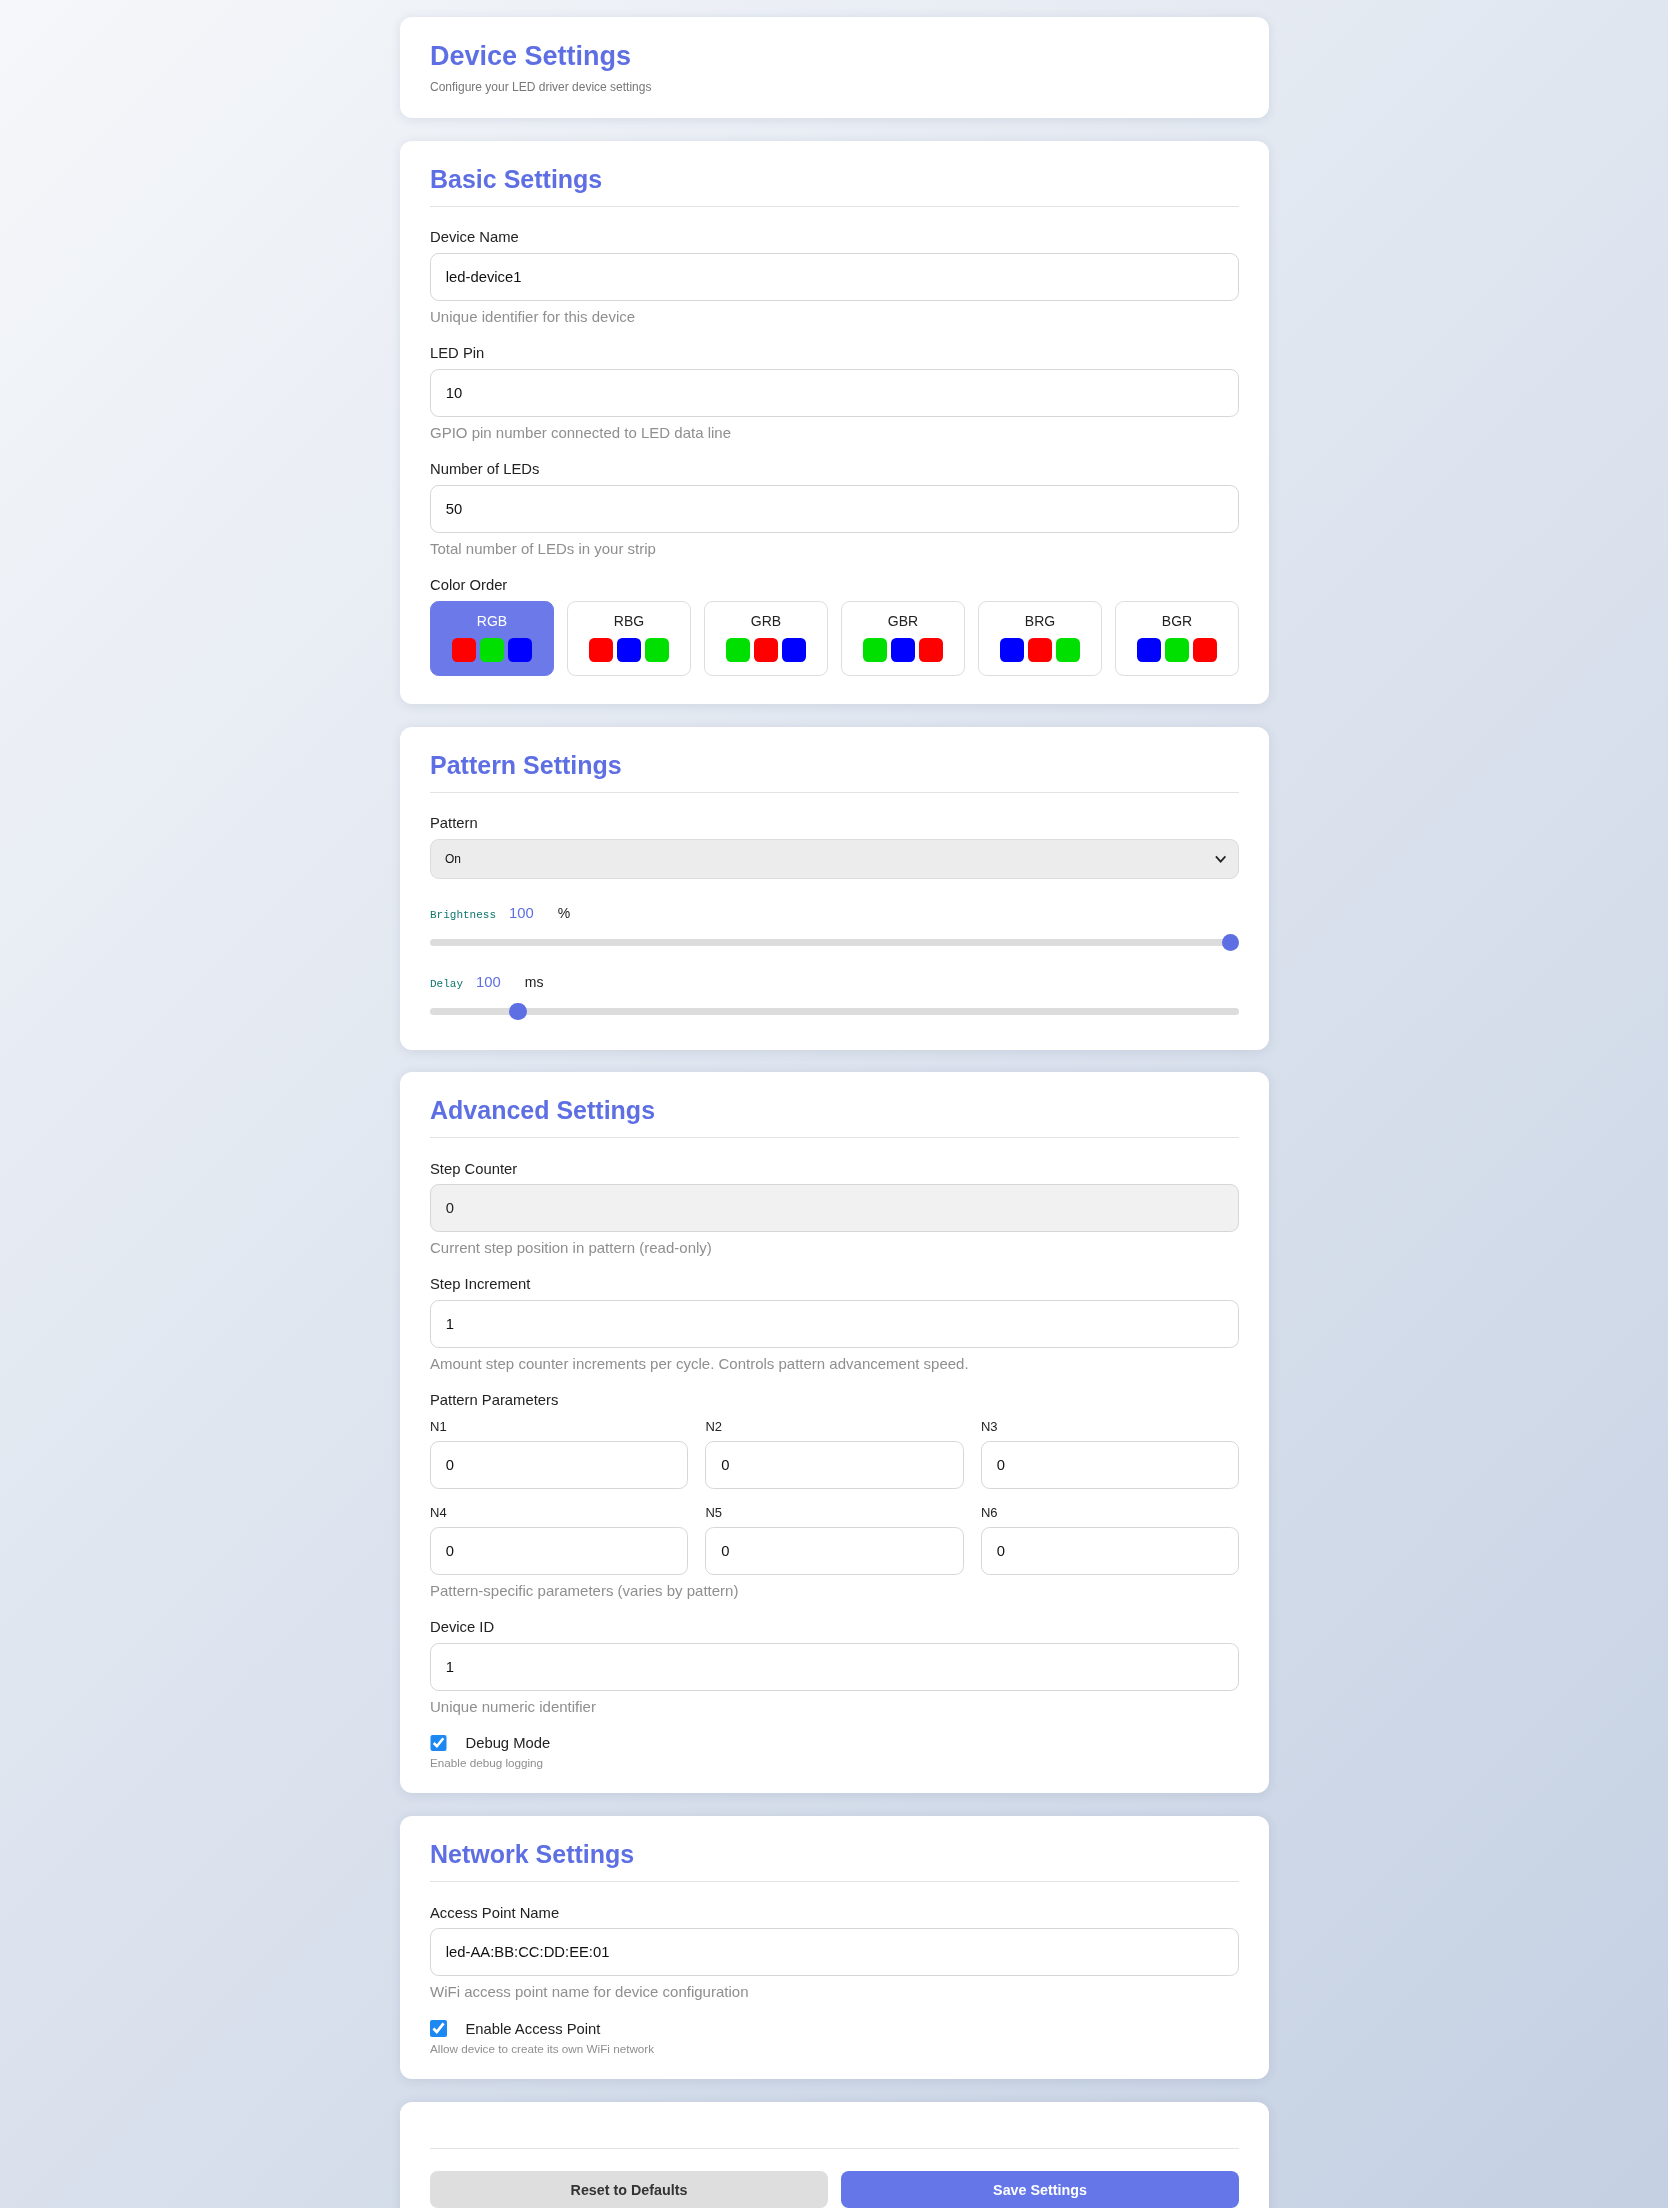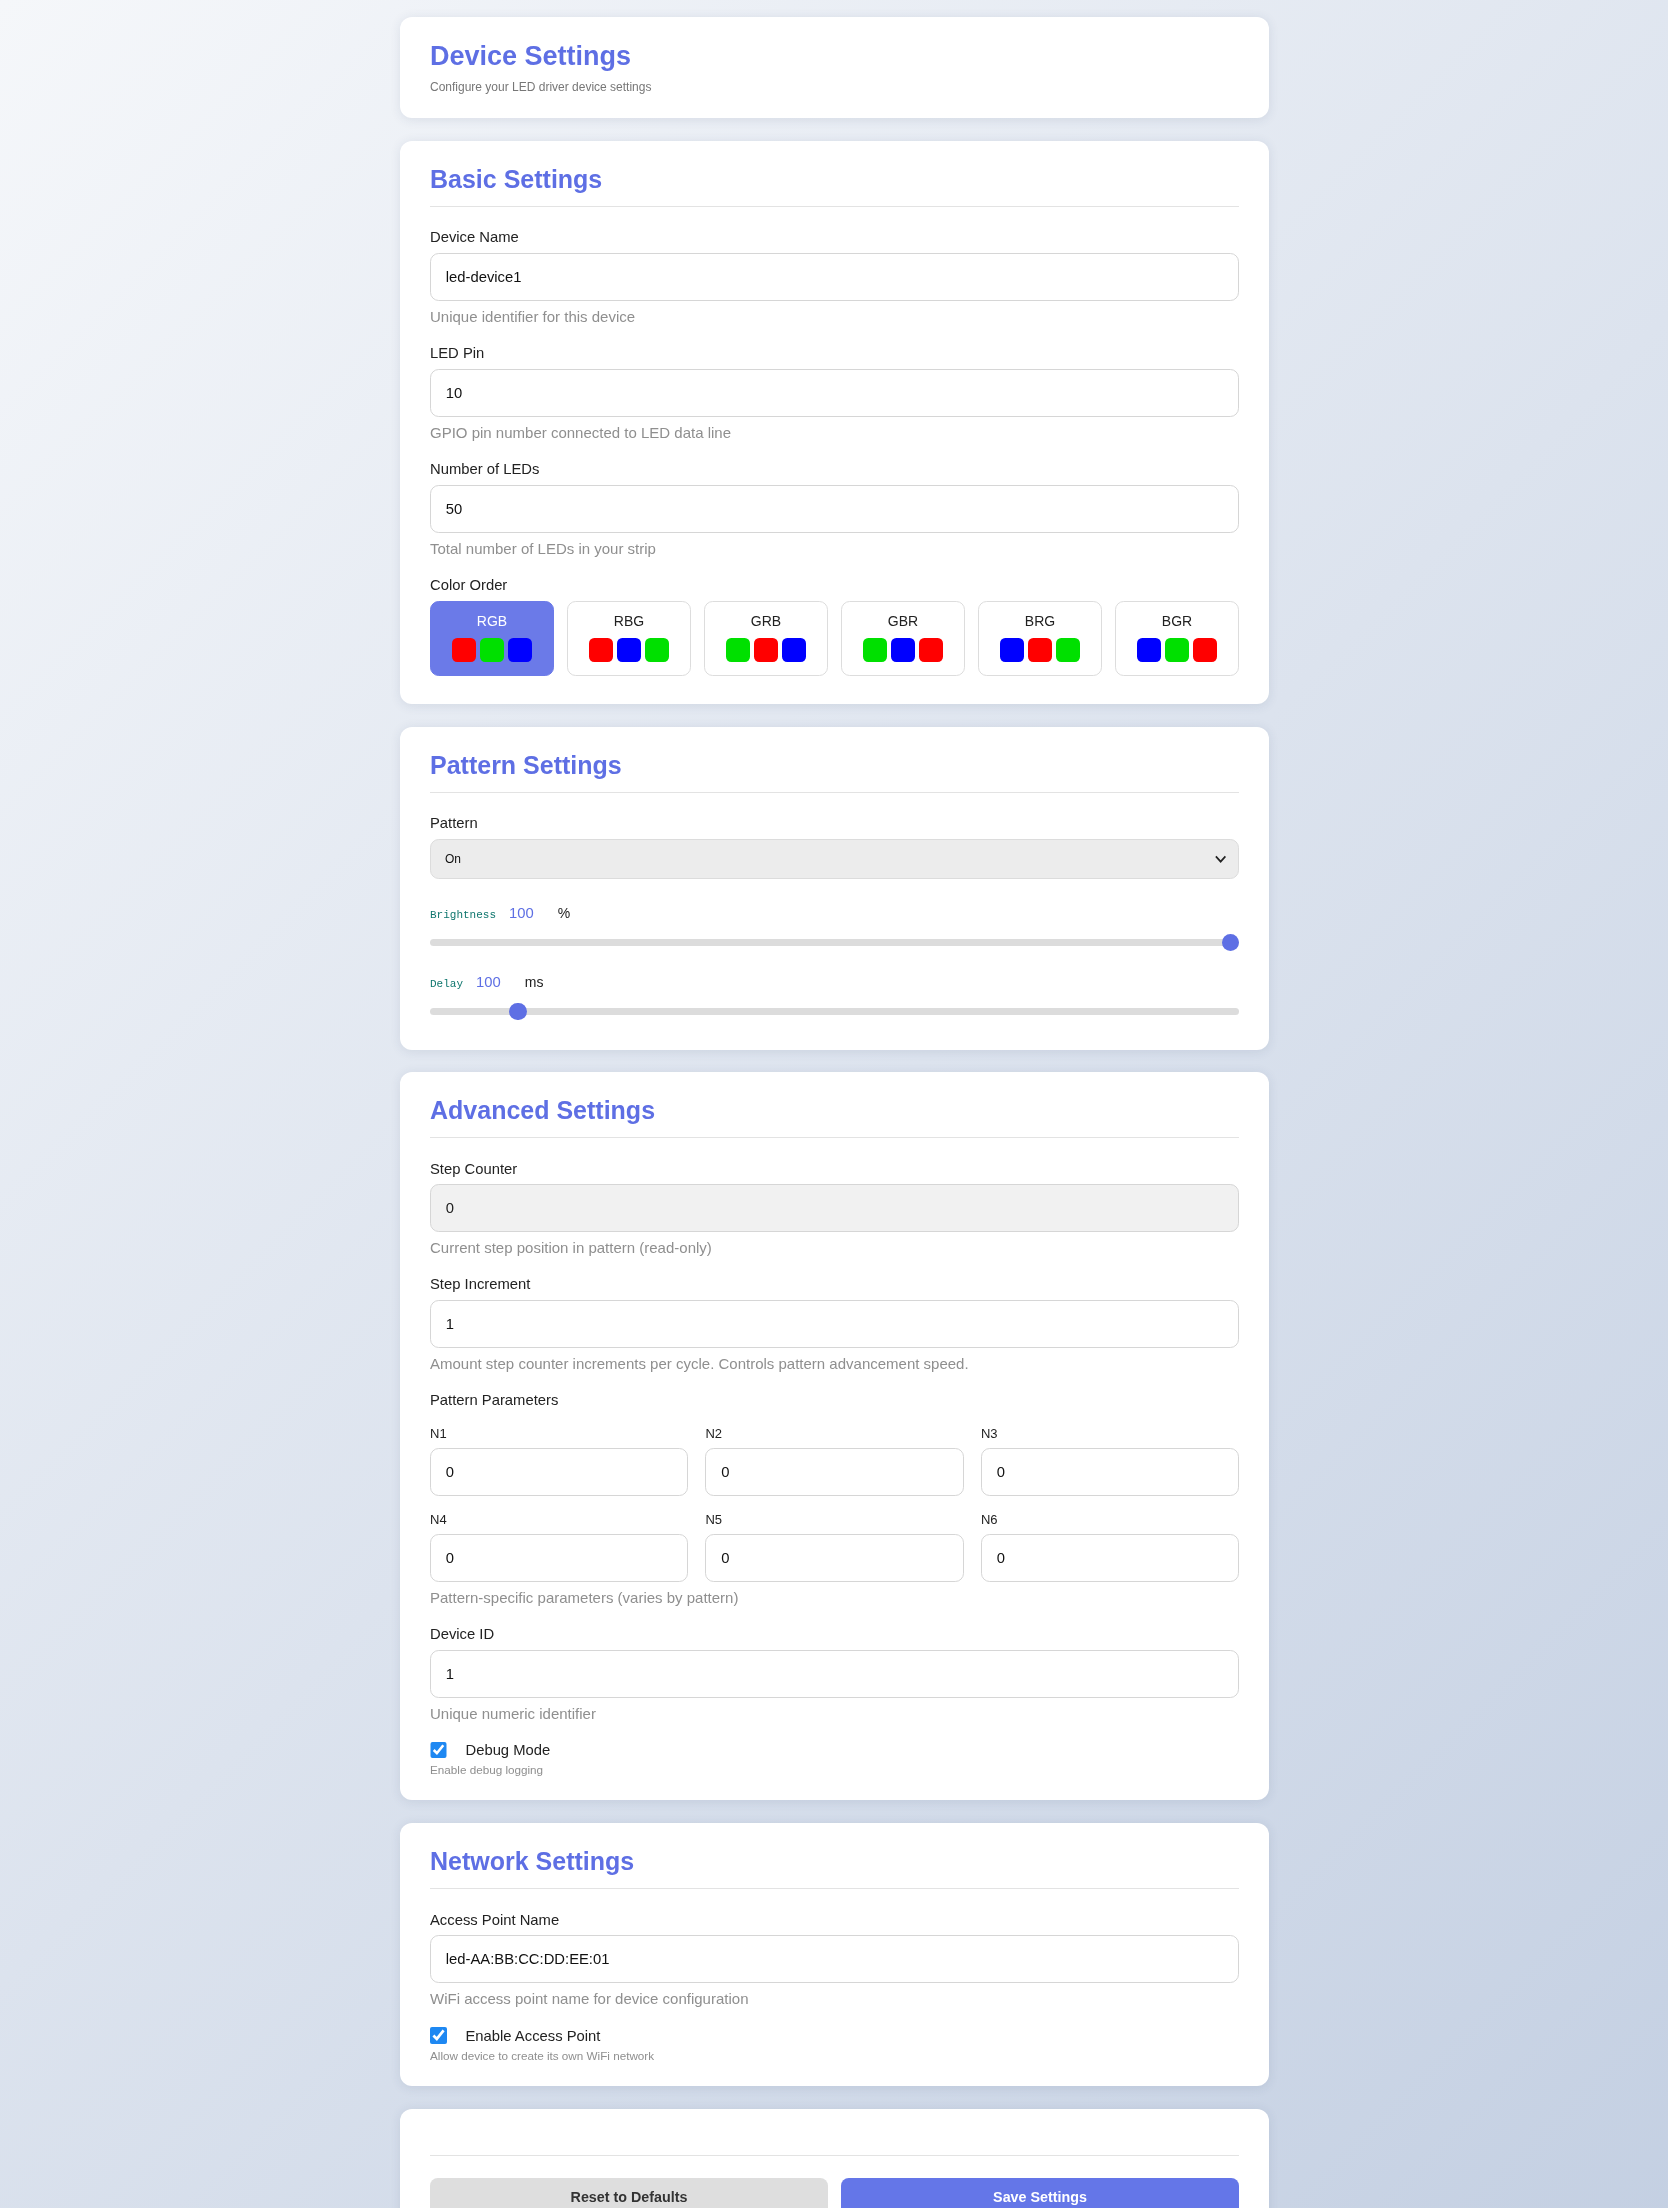--- a/index.html
+++ b/index.html
@@ -74,21 +74,21 @@
   }
   input[type=range]::-webkit-slider-runnable-track{height:7px;background:var(--track);border-radius:3.5px;}
   input[type=range]::-webkit-slider-thumb{
     -webkit-appearance:none;appearance:none;
     width:17.4px;height:17.4px;border-radius:50%;background:var(--accent);
     margin-top:-5.2px;border:none;
   }
   input[type=range]::-moz-range-track{height:7px;background:var(--track);border-radius:3.5px;}
   input[type=range]::-moz-range-thumb{width:17.4px;height:17.4px;border-radius:50%;background:var(--accent);border:none;}
   
-  .param-grid{display:grid;grid-template-columns:repeat(3,1fr);gap:15.6px 17.4px;margin-top:18px;}
+  .param-grid{display:grid;grid-template-columns:repeat(3,1fr);gap:15.6px 17.4px;margin-top:11px;}
   .param-label{display:block;font-size:13px;color:#222;margin-bottom:7px;}
   
   .check-row{display:flex;align-items:center;gap:19px;margin-top:5.2px;}
   .check-row input[type=checkbox]{
     width:16.5px;height:16.5px;accent-color:var(--checkbox-blue);cursor:pointer;
   }
   .check-label{font-size:14.8px;color:#222;}
   .check-help{font-size:11.7px;color:#8f8f8f;margin-top:5.2px;}
   
   .footer-card{padding-top:22.6px;padding-bottom:22.6px;}

